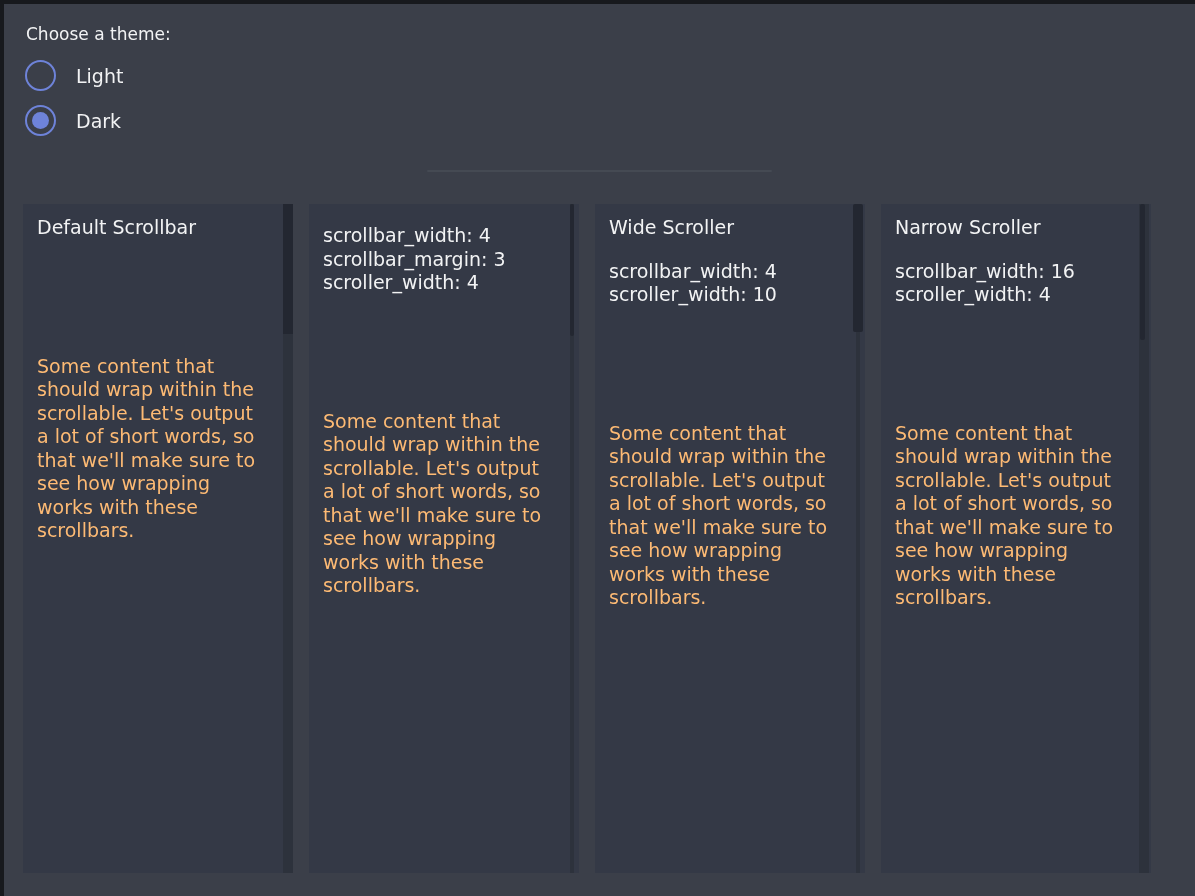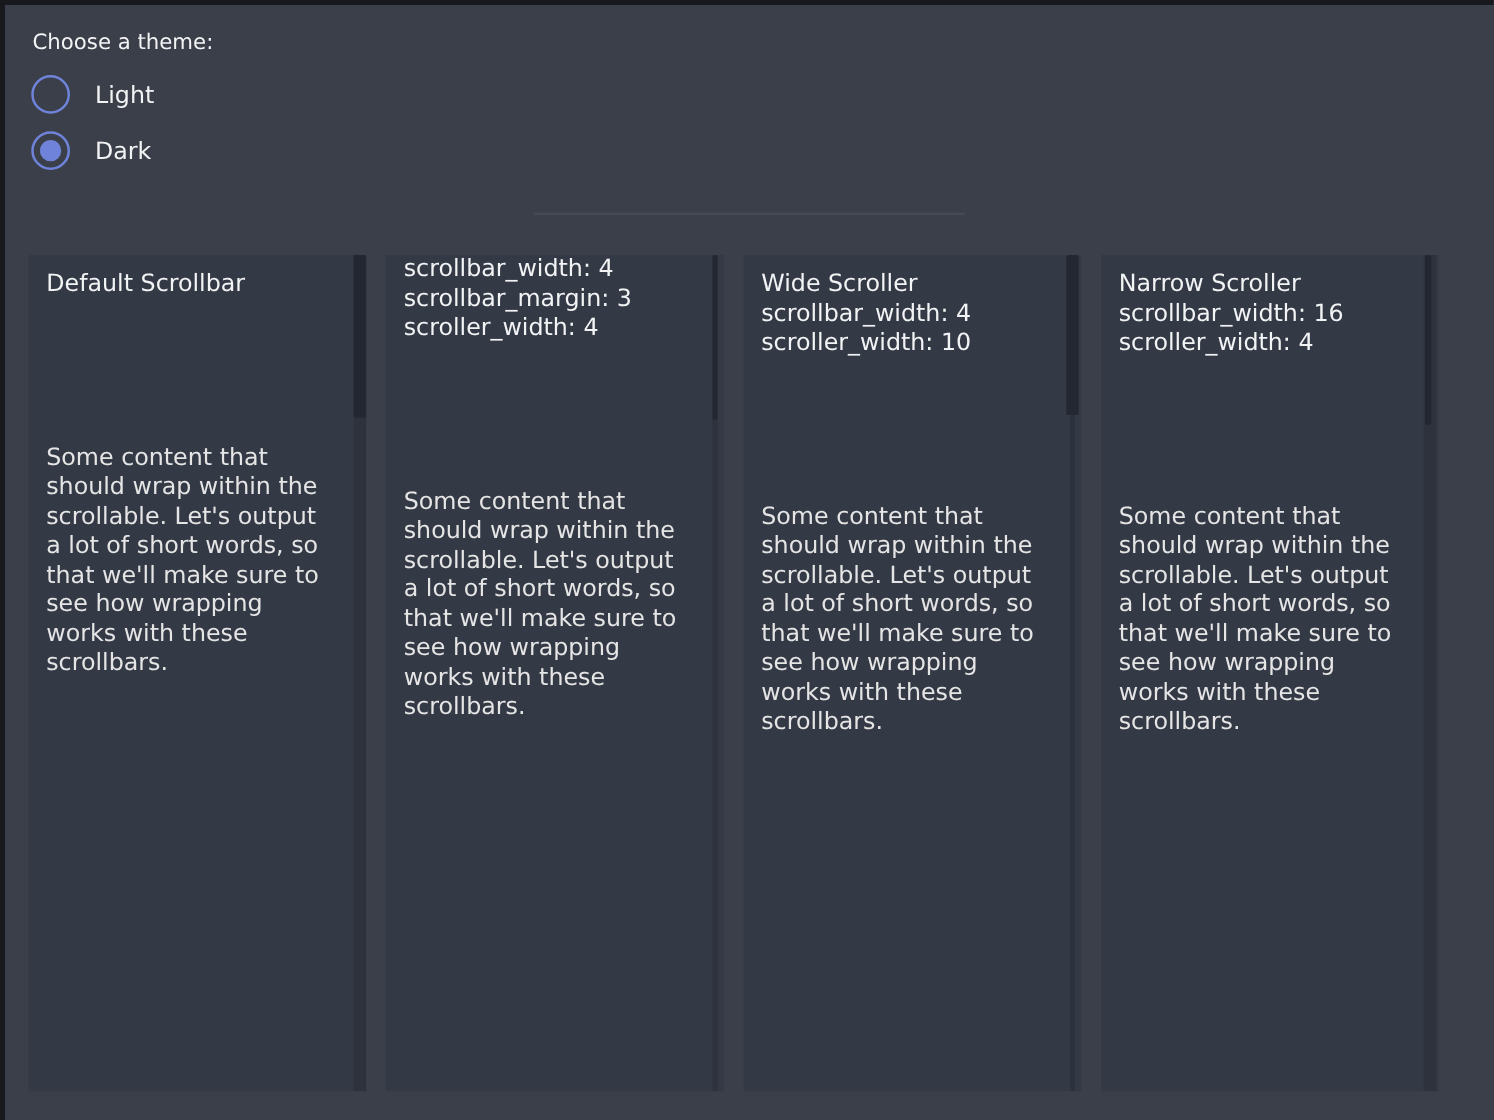--- a/index.html
+++ b/index.html
@@ -55,26 +55,26 @@
     width: 270px; height: 669px;
     background: #343946;
     overflow: hidden;
   }
   .panel-title, .panel-config {
     font-size: 19px; line-height: 23.5px;
     margin-left: 14px; margin-right: 14px;
     color: #f2f3f4;
   }
   .panel-title { padding-top: 12px; }
-  .panel-config { white-space: pre-line; }
+  .panel-config { white-space: pre-line; margin-top: 20px; }
   .panel-content {
     font-size: 19px; line-height: 23.5px;
     margin: 115px 0 0 14px;
     width: 228px;
-    color: #e5e5e5;
+    color: #fdba74;
   }
 
   
   .sb-track { position: absolute; top: 0; bottom: 0; background: #2d323c; }
   .sb-thumb { position: absolute; top: 0; background: #232731; }
 
   .sb-default .sb-track { right: 0; width: 10px; }
   .sb-default .sb-thumb { right: 0; width: 10px; height: 130px; }
 
   .sb-slim .sb-track { right: 5px; width: 4px; }

